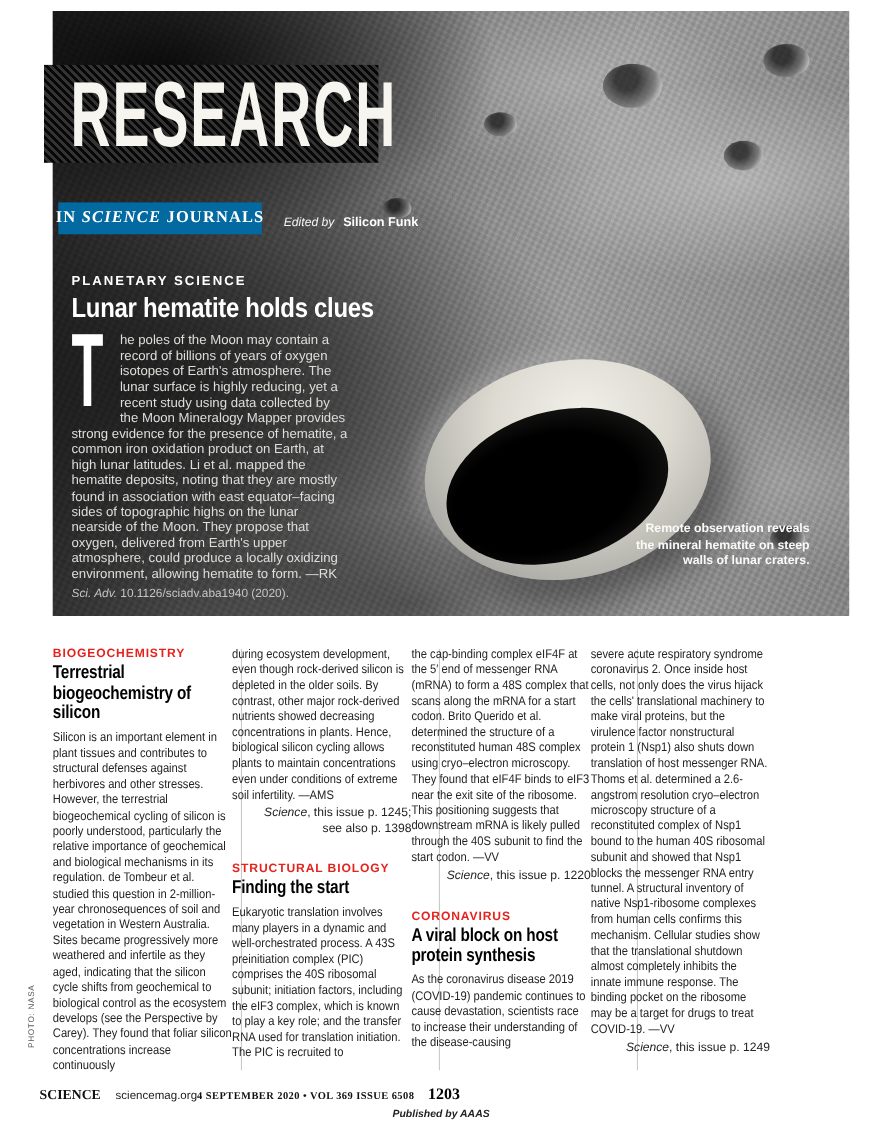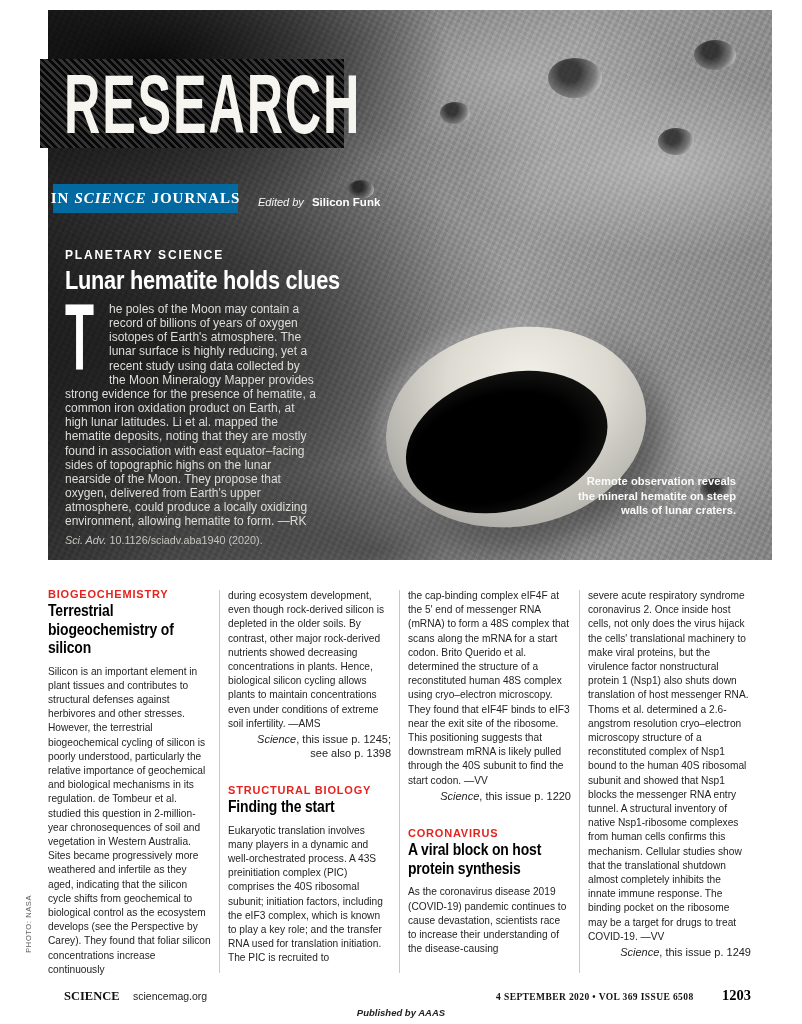--- a/index.html
+++ b/index.html
@@ -58,37 +58,37 @@
   .f-cite .it{font-style:italic;}
 
   .caption{position:absolute;right:66px;top:474px;width:162px;text-align:right;color:#fafaf8;
     font-size:11.2px;font-weight:bold;line-height:14.6px;}
 
   .photo-credit{position:absolute;left:24px;top:895px;font-size:7.5px;color:#5c5c5c;letter-spacing:.6px;
     writing-mode:vertical-rl;transform:rotate(180deg);}
 
   
   .columns{position:absolute;left:48px;top:588px;width:703px;display:grid;
-    grid-template-columns:repeat(4,163px);column-gap:17px;}
+    grid-template-columns:repeat(4,163px);}
   .divider{position:absolute;width:1px;top:590px;height:383px;background:#c9c9c9;}
   .kicker{color:#e5231e;font-size:11px;font-weight:bold;letter-spacing:.8px;margin:0 0 2px 0;}
   .kicker.spaced{margin-top:24px;}
   .headline{display:block;font-size:17px;line-height:18.5px;font-weight:bold;letter-spacing:-0.2px;color:#000;
     transform:scaleX(0.82);transform-origin:left top;width:122%;margin:2px 0 6px 0;}
   .body-p{margin:0;font-size:11.4px;line-height:14.2px;color:#232323;
     width:112%;transform:scaleX(0.893);transform-origin:left top;}
   .cite{margin:3px 0 0 0;font-size:11px;color:#232323;text-align:right;line-height:13.5px;}
   .cite .it{font-style:italic;}
 
   
-  .footer{position:absolute;left:64px;right:51px;top:986px;display:flex;justify-content:space-between;align-items:baseline;}
+  .footer{position:absolute;left:36px;right:51px;top:986px;display:flex;align-items:baseline;}
   .f-brand{font-family:"Liberation Serif",serif;font-weight:bold;font-size:12.5px;color:#111;}
   .f-site{font-size:10.5px;color:#222;margin-left:9px;}
   .f-issue{font-family:"Liberation Serif",serif;font-weight:bold;font-size:9.5px;letter-spacing:.4px;color:#111;}
-  .f-page{font-family:"Liberation Serif",serif;font-weight:bold;font-size:14.5px;margin-left:24px;color:#000;}
+  .f-page{font-family:"Liberation Serif",serif;font-weight:bold;font-size:14.5px;margin-left:8px;color:#000;}
   .published{position:absolute;left:0;right:0;top:1007px;text-align:center;
     font-size:9.5px;font-style:italic;font-weight:bold;color:#222;}
 </style>
 </head>
 <body>
 
 <div class="page">
 
   <div class="photo">
     <div class="s-crater" style="left:500px;top:48px;width:54px;height:40px;"></div>

